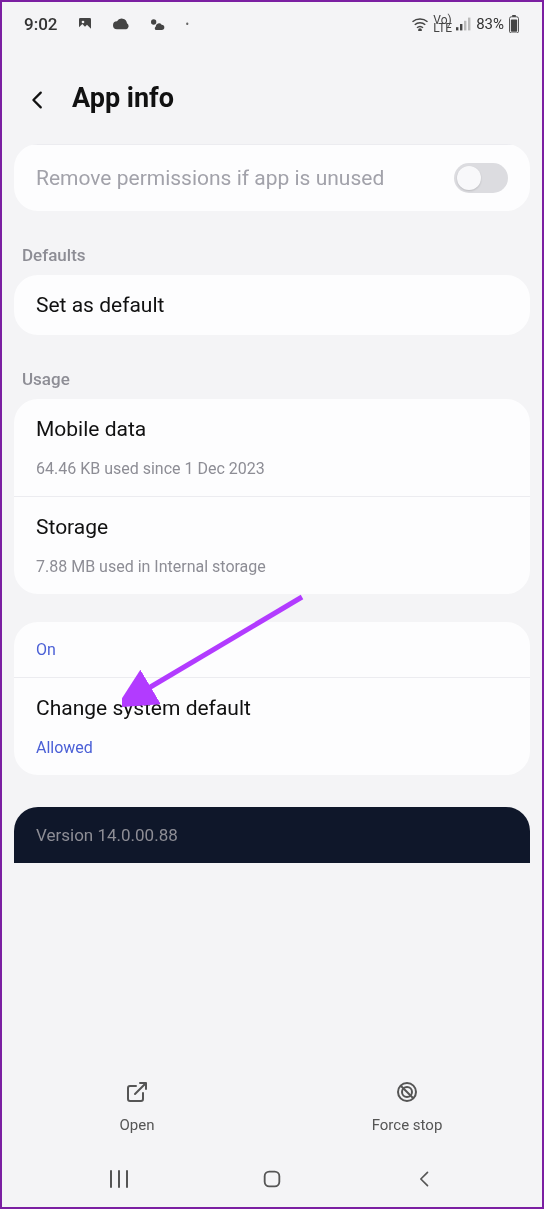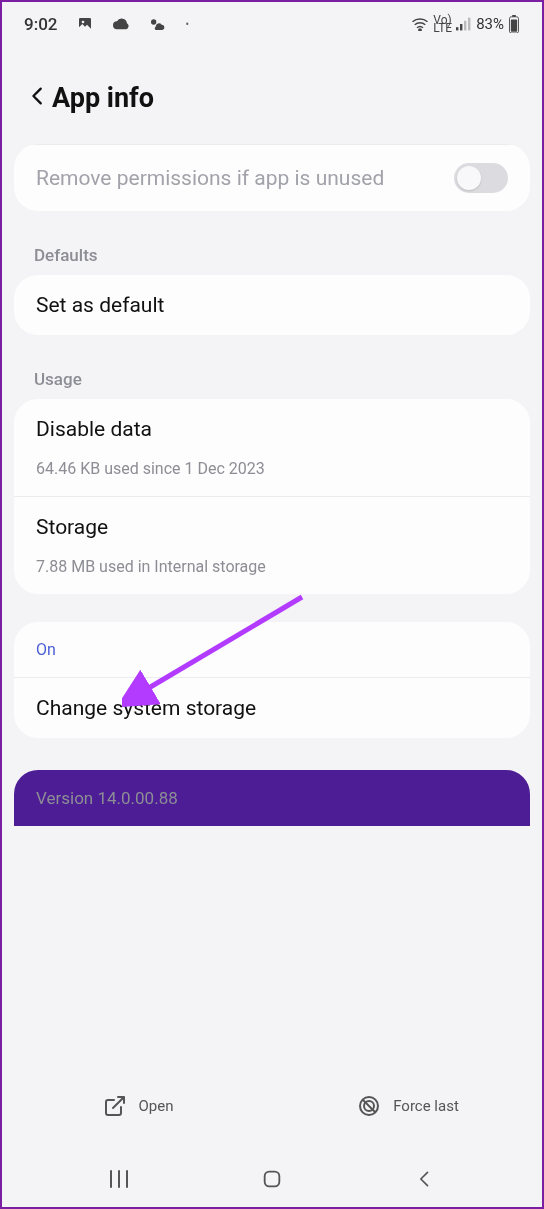--- a/index.html
+++ b/index.html
@@ -21,22 +21,22 @@
     font-size: 17px;
     color: #333;
     margin-top: 6px;
   }
   .status-left { display: flex; align-items: center; gap: 20px; font-weight: 500; }
   .status-right { display: flex; align-items: center; gap: 4px; font-size: 15px; }
   .status-icon { display: inline-flex; align-items: center; }
 
   .header {
     display: flex;
-    align-items: flex-start;
-    gap: 0;
+    align-items: flex-end;
+    gap: 20px;
     padding: 42px 22px 30px 22px;
   }
   .back-btn { width: 28px; height: 28px; display: flex; align-items: center; justify-content: center; }
   .header-title { font-size: 27px; font-weight: 700; color: #111; }
 
   .card {
     background: #fdfdfe;
     border-radius: 24px;
     margin: 0 12px;
     overflow: hidden;
@@ -57,60 +57,60 @@
 
   .row-title { font-size: 21px; color: #111; font-weight: 400; }
   .row-title.muted { color: #a2a2aa; }
   .row-sub { font-size: 16px; color: #8d8d95; }
   .row-sub.link { color: #4a5fd6; }
 
   .section-label {
     font-size: 17px;
     color: #8d8d95;
     font-weight: 500;
-    padding: 20px 30px 10px 32px;
+    padding: 20px 30px 10px 20px;
   }
 
   .toggle {
     width: 54px; height: 30px;
     background: #dcdce0;
     border-radius: 15px;
     position: relative;
     flex-shrink: 0;
   }
   .toggle::after {
     content: '';
     position: absolute;
     width: 24px; height: 24px;
     background: #f8f8fa;
     border-radius: 50%;
     top: 3px; left: 3px;
     box-shadow: 0 1px 2px rgba(0,0,0,0.15);
   }
 
   .version-card {
-    background: #4c1d95;
+    background: #0f172a;
     border-radius: 24px 24px 0 0;
     margin: 32px 12px 0 12px;
     padding: 18px 22px;
   }
   .version-text { font-size: 17px; color: #8d8d95; }
 
   .bottom-actions {
     position: absolute;
     bottom: 56px;
     left: 0; right: 0;
     height: 90px;
     display: flex;
     background: #f4f4f6;
   }
   .action {
     flex: 1;
     display: flex;
-    flex-direction: row;
+    flex-direction: column;
     align-items: center;
     justify-content: center;
     gap: 10px;
   }
   .action-icon { width: 28px; height: 28px; display: flex; align-items: center; justify-content: center; }
   .action-label { font-size: 15px; color: #555; }
   .action.disabled .action-label { color: #b8b8bf; }
 
   .nav-bar {
     position: absolute;
@@ -203,35 +203,36 @@
 <div class="section-label">Defaults</div>
 <div class="card">
   <div class="row">
     <div class="row-title">Set as default</div>
   </div>
 </div>
 
 <div class="section-label">Usage</div>
 <div class="card">
   <div class="row">
-    <div class="row-title">Disable data</div>
+    <div class="row-title">Mobile data</div>
     <div class="row-sub">64.46 KB used since 1 Dec 2023</div>
   </div>
   <div class="row">
     <div class="row-title">Storage</div>
     <div class="row-sub">7.88 MB used in Internal storage</div>
   </div>
 </div>
 
 <div class="card" style="margin-top:28px;">
   <div class="row">
     <div class="row-sub link">On</div>
   </div>
   <div class="row">
-    <div class="row-title">Change system storage</div>
+    <div class="row-title">Change system default</div>
+    <div class="row-sub link">Allowed</div>
   </div>
 </div>
 
 <div class="version-card">
   <div class="version-text">Version 14.0.00.88</div>
 </div>
 
 <div class="bottom-actions">
   <div class="action">
     <div class="action-icon">
@@ -242,21 +243,21 @@
     <div class="action-label">Open</div>
   </div>
   <div class="action">
     <div class="action-icon">
       <svg width="24" height="24" viewBox="0 0 24 24" fill="none" stroke="#555" stroke-width="2">
           <circle cx="12" cy="12" r="9"></circle>
           <circle cx="12" cy="12" r="5"></circle>
           <line x1="6" y1="6" x2="18" y2="18"></line>
         </svg>
     </div>
-    <div class="action-label">Force last</div>
+    <div class="action-label">Force stop</div>
   </div>
 </div>
 
 <div class="nav-bar">
   <div class="nav-btn">
     <svg width="22" height="20" viewBox="0 0 22 20" stroke="#555" stroke-width="2" stroke-linecap="round">
         <line x1="3" y1="2" x2="3" y2="18"></line>
         <line x1="11" y1="2" x2="11" y2="18"></line>
         <line x1="19" y1="2" x2="19" y2="18"></line>
       </svg>

